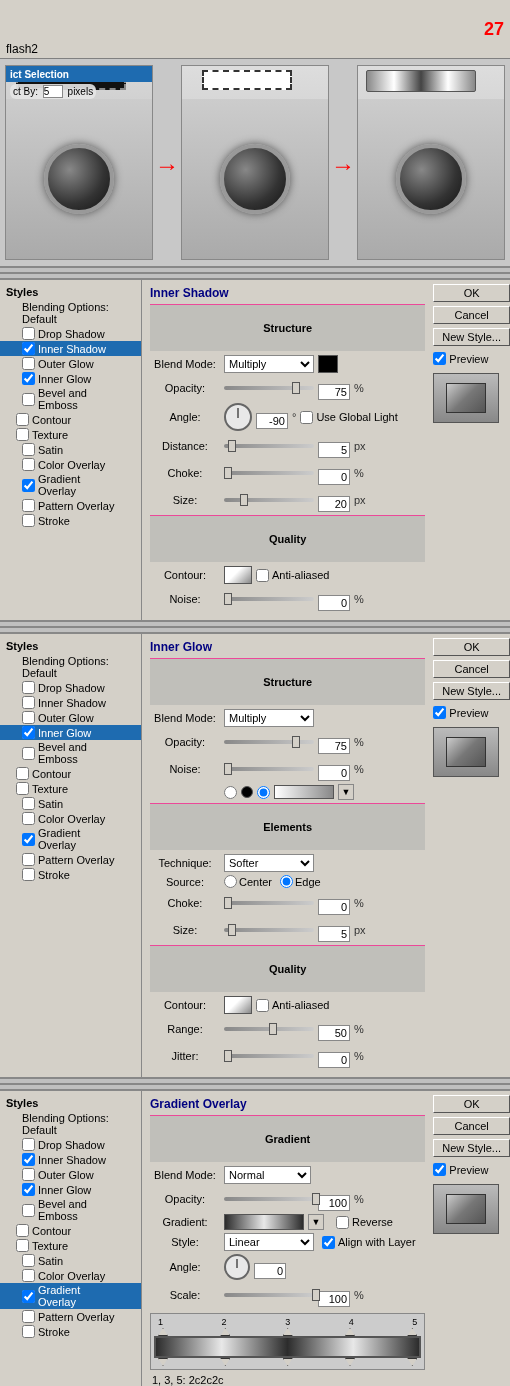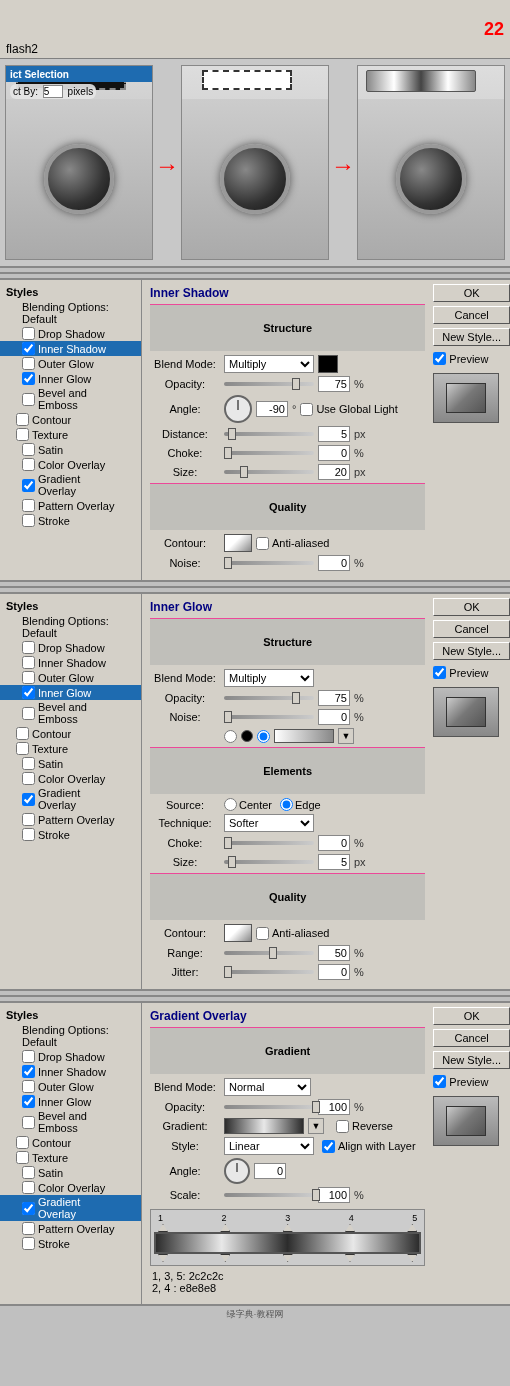--- a/index.html
+++ b/index.html
@@ -199,20 +199,21 @@
       cursor: pointer;
     }
     .num-input {
       width: 32px;
       height: 16px;
       border: 1px solid #888;
       font-size: 11px;
       text-align: right;
       background: #fff;
       padding: 0 2px;
+      margin-top: 8px;
     }
     .unit-label {
       font-size: 11px;
       color: #333;
     }
 
     .angle-dial {
       width: 28px; height: 28px;
       border-radius: 50%;
       border: 2px solid #666;
@@ -349,21 +350,21 @@
       justify-content: center;
       font-size: 9px;
       cursor: pointer;
     }
   </style>
 </head>
 <body>
 
 <div class="top-bar">
   <span class="top-bar-title">flash2</span>
-  <span class="top-bar-num">22</span>
+  <span class="top-bar-num">27</span>
 </div>
 
 <div class="camera-section">
 
   <div class="cam-panel" style="background: linear-gradient(to bottom, #d8d8d8, #b0b0b0);">
     <div class="cam-black-rect"></div>
     <div style="position:absolute;top:0;left:0;right:0;background:#1e6bb0;padding:2px 4px;">
       <span style="font-size:10px;color:#fff;font-weight:bold;">ict Selection</span>
     </div>
     <div style="position:absolute;top:18px;left:4px;font-size:10px;background:rgba(230,230,230,0.9);padding:1px 3px;border-radius:6px;">
@@ -658,43 +659,43 @@
         <div class="color-dot-row">
           <input type="radio" name="glow-color-2" style="">
           <div class="dot-circle dot-black"></div>
           <input type="radio" name="glow-color-2" checked="" style="">
           <div class="gradient-swatch"></div>
           <div class="arrow-btn">▼</div>
         </div>
       </div>
 
       <div class="panel-group-title">Elements</div>
+
+      <div class="field-row">
+        <span class="field-label">Technique:</span>
+        <select class="select-sm">
+          <option>Softer</option>
+        </select>
+      </div>
 
       <div class="field-row">
         <span class="field-label">Source:</span>
         <div class="radio-row">
           <label class="radio-option">
             <input type="radio" name="source-2" style="">
             <span>Center</span>
           </label>
           <label class="radio-option">
             <input type="radio" name="source-2" checked="" style="">
             <span>Edge</span>
           </label>
         </div>
       </div>
 
       <div class="field-row">
-        <span class="field-label">Technique:</span>
-        <select class="select-sm">
-          <option>Softer</option>
-        </select>
-      </div>
-
-      <div class="field-row">
         <span class="field-label">Choke:</span>
         <div class="slider-container">
           <div class="slider-track" style="width:90px;position:relative;">
             <div class="slider-thumb" style="left:0px;"></div>
           </div>
         </div>
         <input type="text" class="num-input" value="0" style="">
         <span class="unit-label">%</span>
       </div>
 

